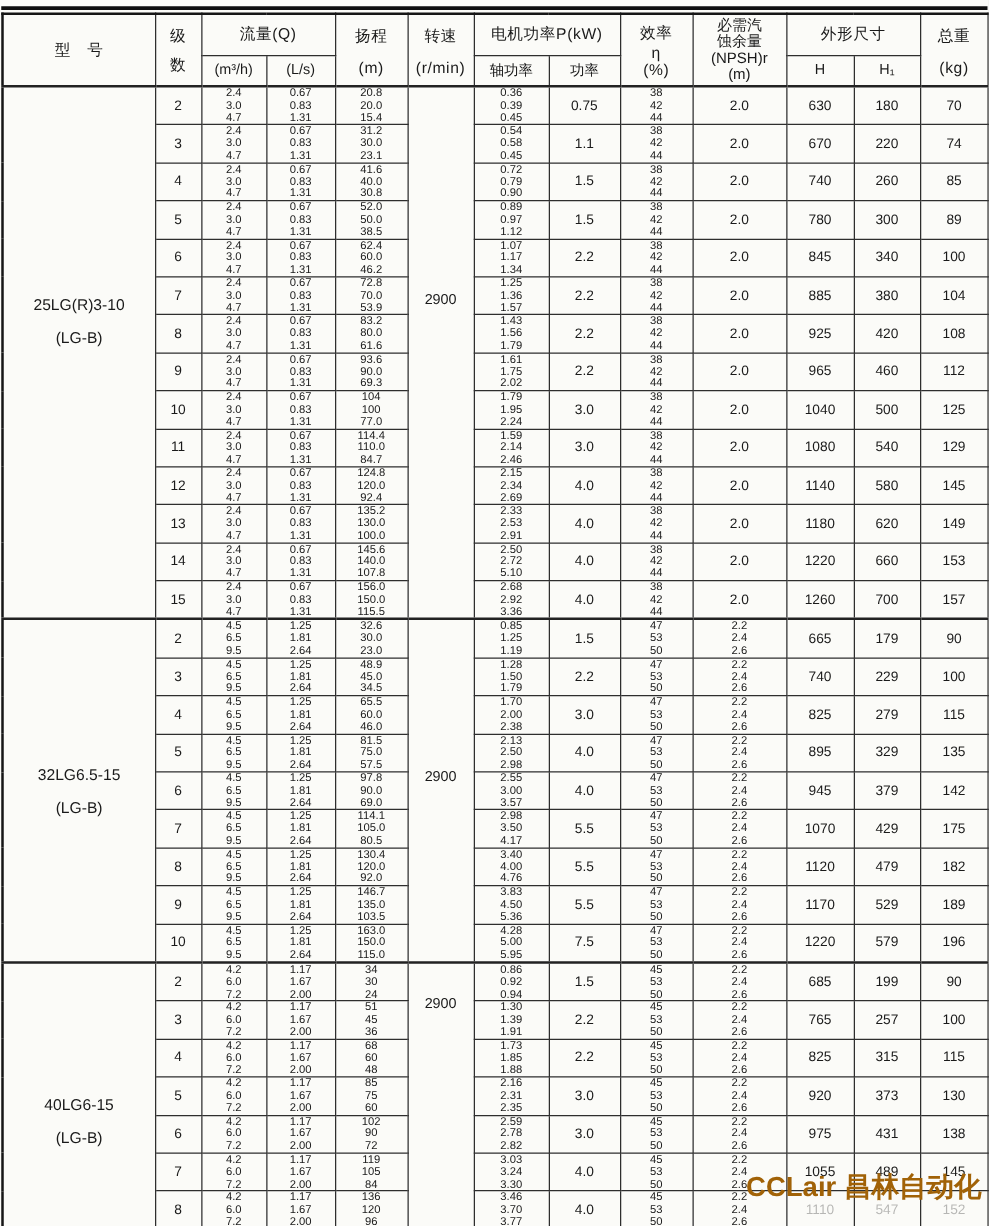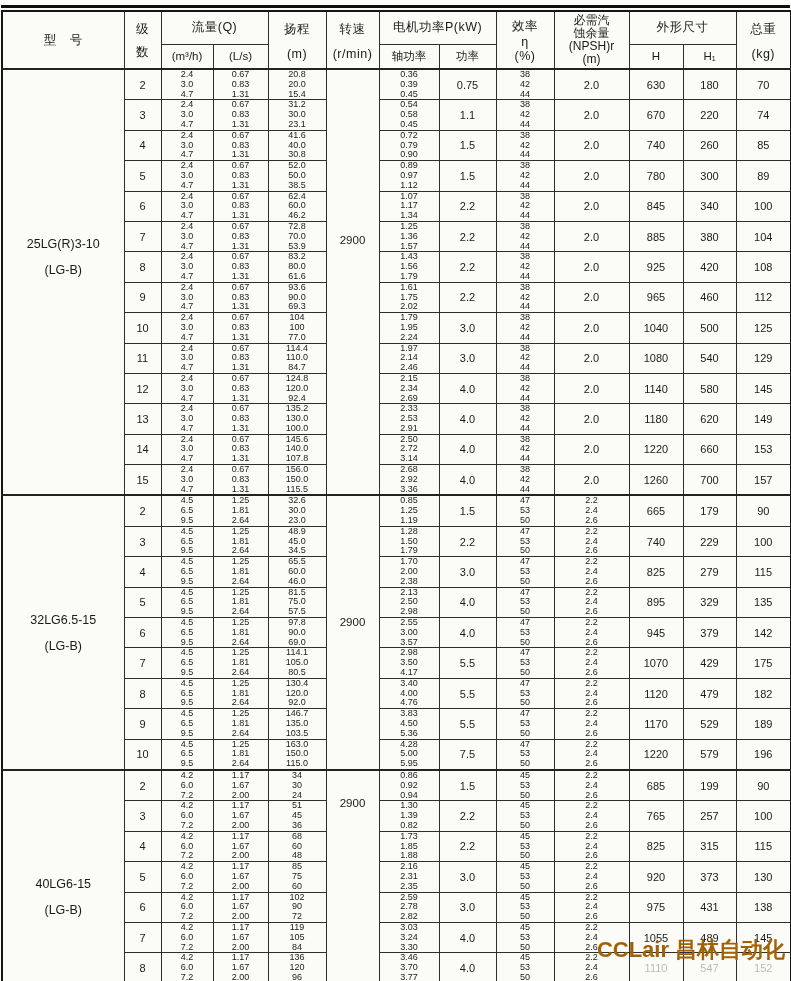--- a/index.html
+++ b/index.html
@@ -437,21 +437,21 @@
             <div>0.67</div>
             <div>0.83</div>
             <div>1.31</div>
           </td>
           <td class="triple">
             <div>114.4</div>
             <div>110.0</div>
             <div>84.7</div>
           </td>
           <td class="triple">
-            <div>1.97</div>
+            <div>1.59</div>
             <div>2.14</div>
             <div>2.46</div>
           </td>
           <td class="single">3.0</td>
           <td class="triple">
             <div>38</div>
             <div>42</div>
             <div>44</div>
           </td>
           <td class="single">2.0</td>
@@ -538,21 +538,21 @@
             <div>1.31</div>
           </td>
           <td class="triple">
             <div>145.6</div>
             <div>140.0</div>
             <div>107.8</div>
           </td>
           <td class="triple">
             <div>2.50</div>
             <div>2.72</div>
-            <div>3.14</div>
+            <div>5.10</div>
           </td>
           <td class="single">4.0</td>
           <td class="triple">
             <div>38</div>
             <div>42</div>
             <div>44</div>
           </td>
           <td class="single">2.0</td>
           <td class="single">1220</td>
           <td class="single">660</td>
@@ -992,21 +992,21 @@
             <div>2.00</div>
           </td>
           <td class="triple">
             <div>51</div>
             <div>45</div>
             <div>36</div>
           </td>
           <td class="triple">
             <div>1.30</div>
             <div>1.39</div>
-            <div>0.82</div>
+            <div>1.91</div>
           </td>
           <td class="single">2.2</td>
           <td class="triple">
             <div>45</div>
             <div>53</div>
             <div>50</div>
           </td>
           <td class="triple">
             <div>2.2</div>
             <div>2.4</div>

